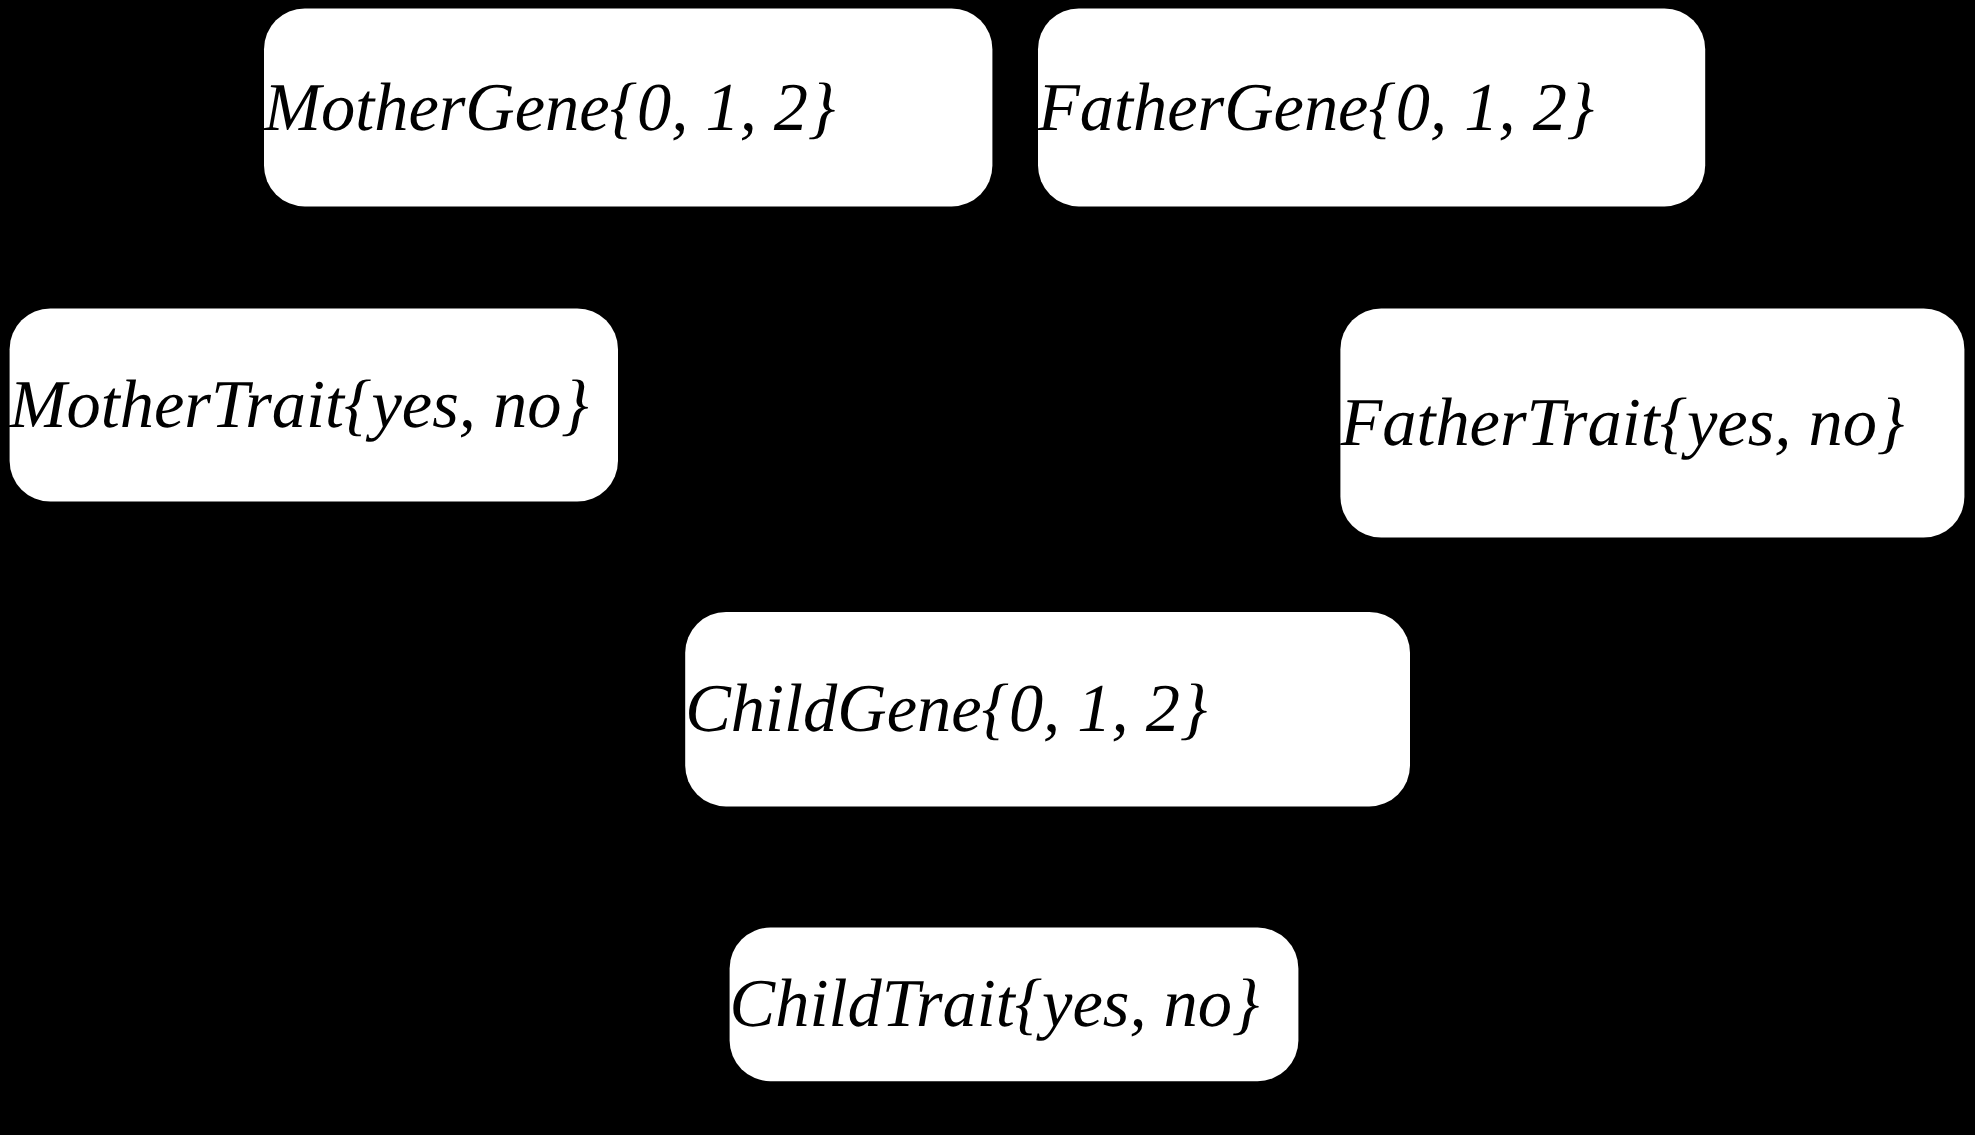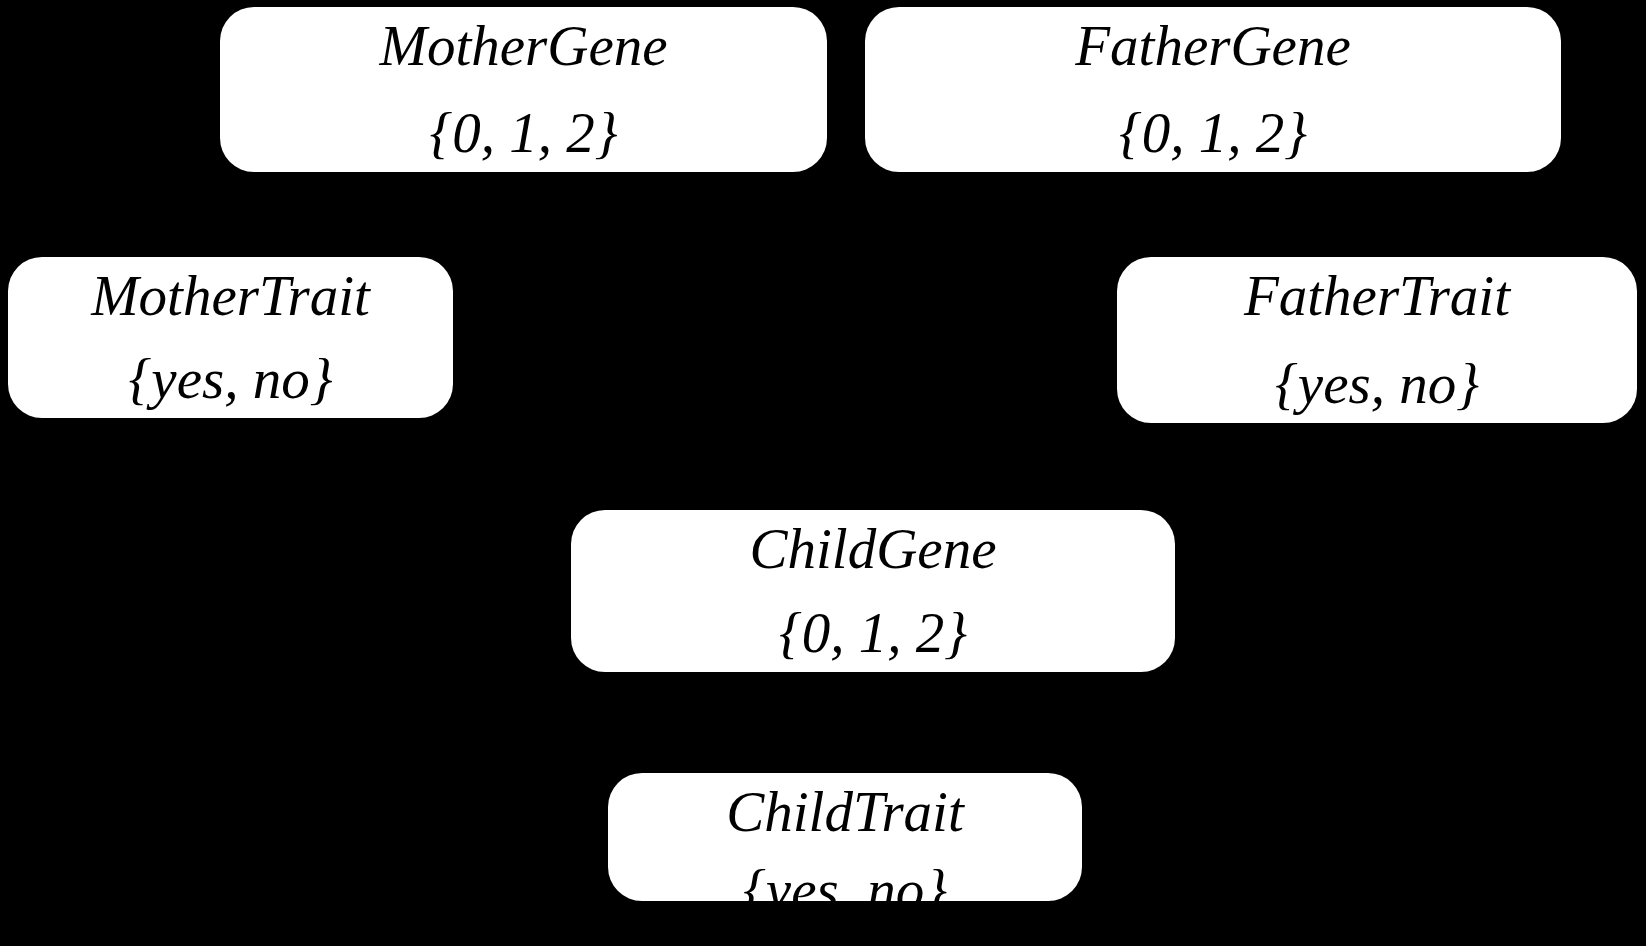--- a/index.html
+++ b/index.html
@@ -14,38 +14,38 @@
     background: #000000;
     overflow: hidden;
     font-family: "Liberation Serif", serif;
   }
   .node {
     position: absolute;
     background: #ffffff;
     border-radius: 34px;
     color: #000000;
     display: flex;
-    flex-direction: column;
+    flex-direction: row;
     align-items: center;
-    justify-content: space-between;
+    justify-content: flex-start;
     text-align: center;
     font-style: italic;
     font-size: 57px;
     line-height: 78px;
   }
   .node .node-label,
   .node .node-values {
     display: block;
     white-space: nowrap;
   }
   
   .pos-mother-gene  { left: 220px;  top: 7px;   width: 607px; height: 165px; }
-  .pos-father-gene  { left: 865px;  top: 7px;   width: 696px; height: 165px; }
-  .pos-mother-trait { left: 8px;    top: 257px; width: 445px; height: 161px; }
-  .pos-father-trait { left: 1117px; top: 257px; width: 520px; height: 166px; }
+  .pos-father-gene  { left: 865px;  top: 7px;   width: 556px; height: 165px; }
+  .pos-mother-trait { left: 8px;    top: 257px; width: 507px; height: 161px; }
+  .pos-father-trait { left: 1117px; top: 257px; width: 520px; height: 191px; }
   .pos-child-gene   { left: 543px;  top: 510px; width: 604px; height: 162px; margin-left: 28px; }
   .pos-child-trait  { left: 608px;  top: 773px; width: 474px; height: 128px; }
 </style>
 </head>
 <body>
 
 <div class="canvas">
 
   <div class="node pos-mother-gene">
     <span class="node-label">MotherGene</span>

